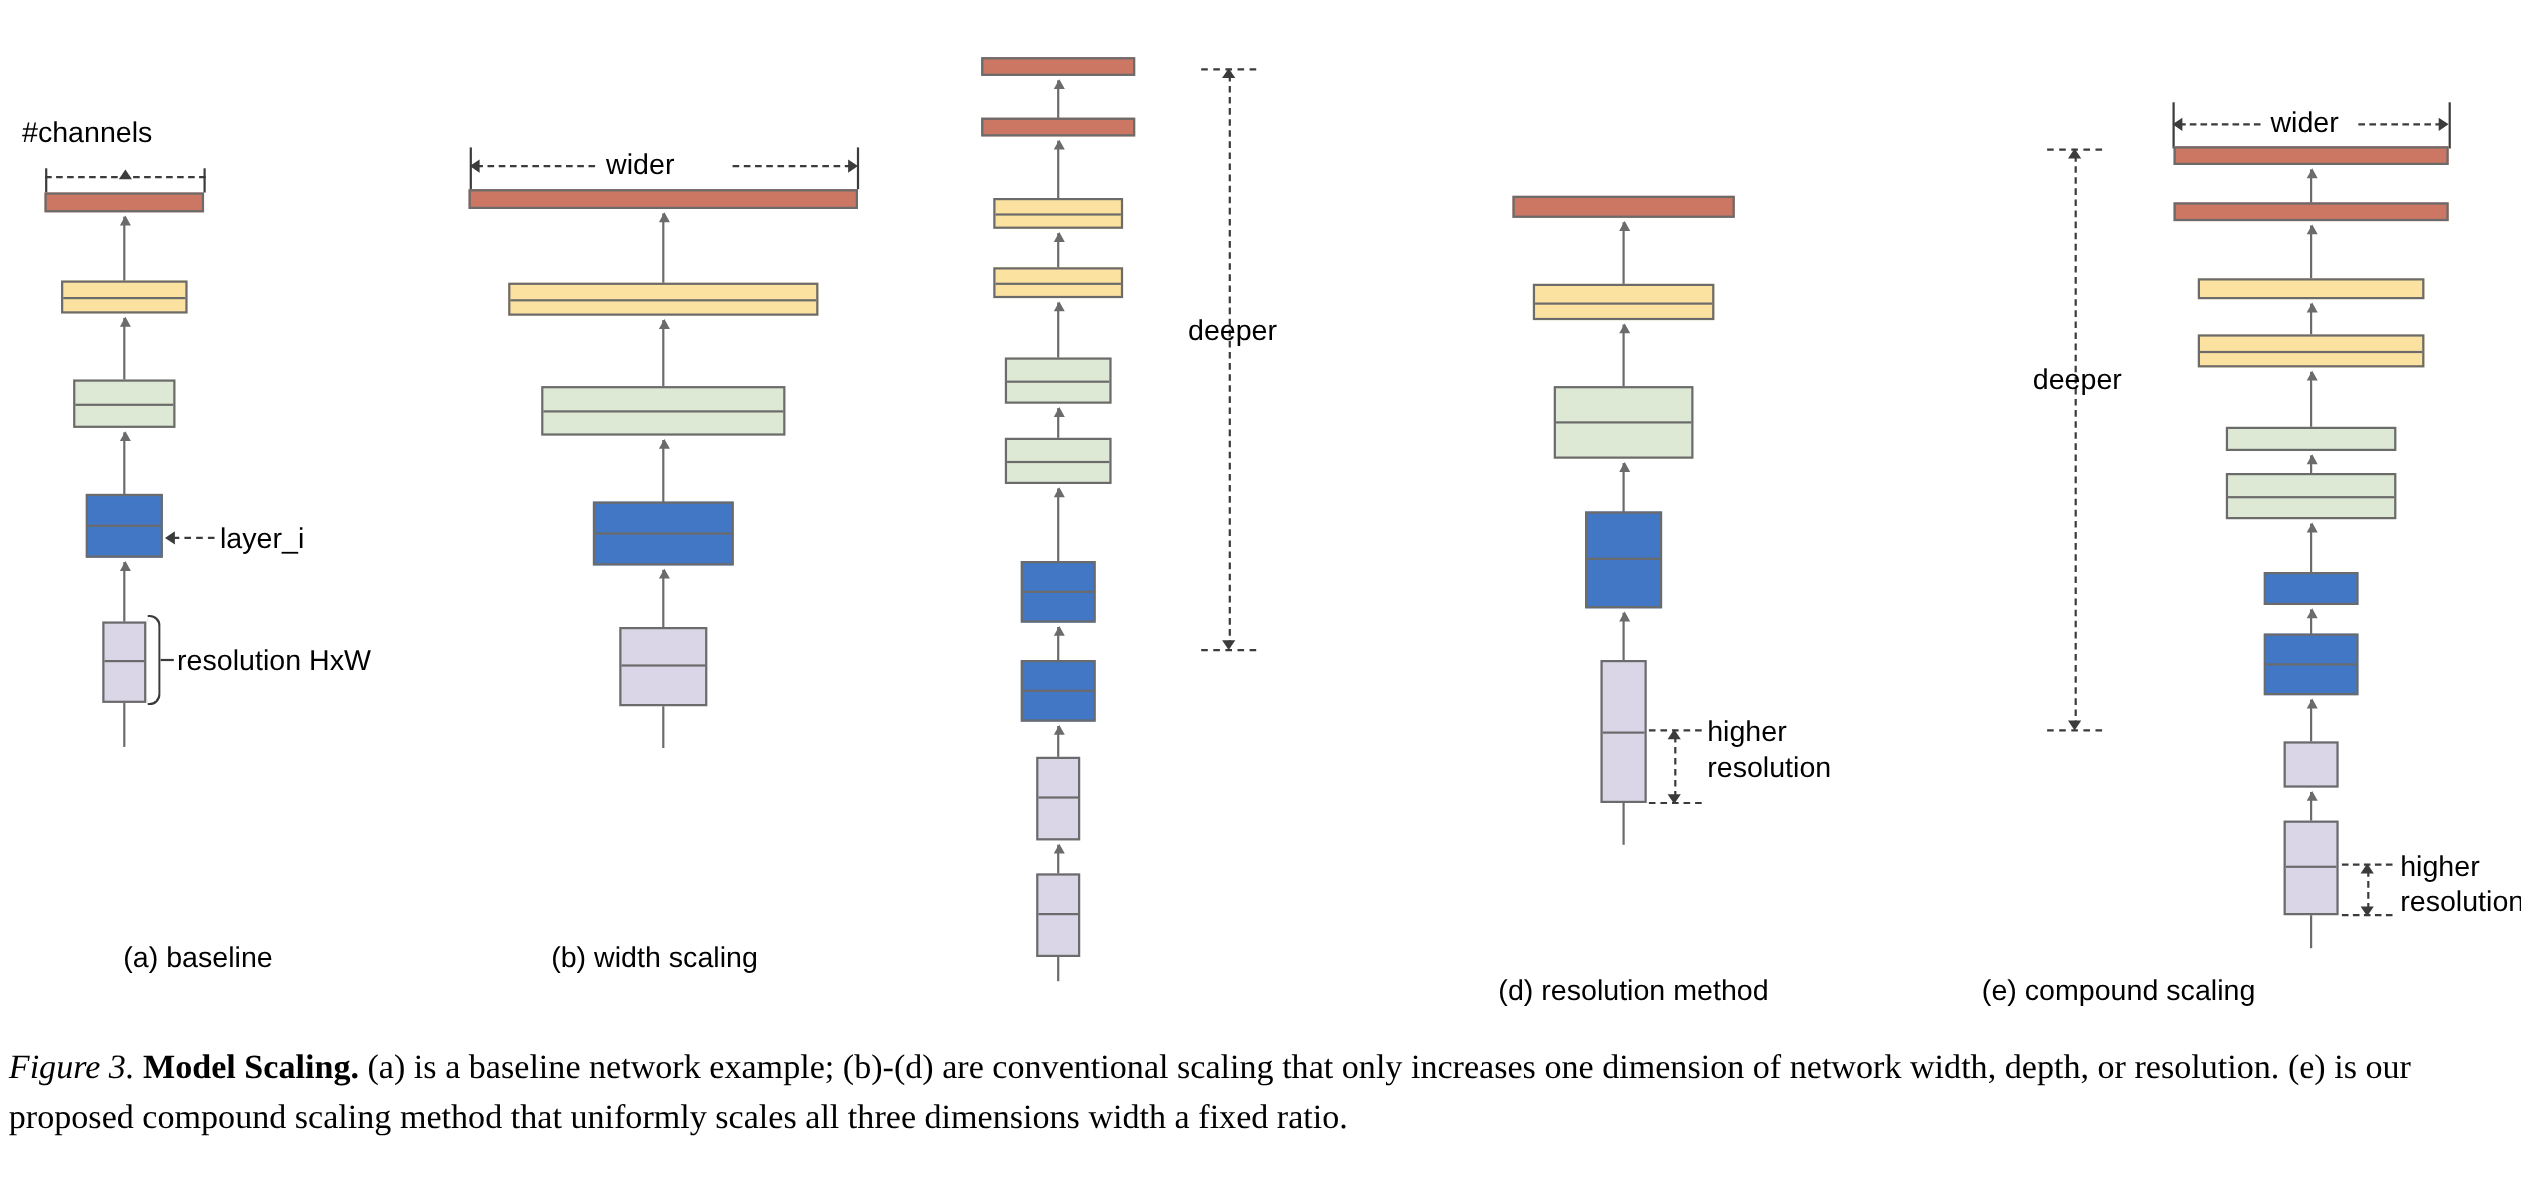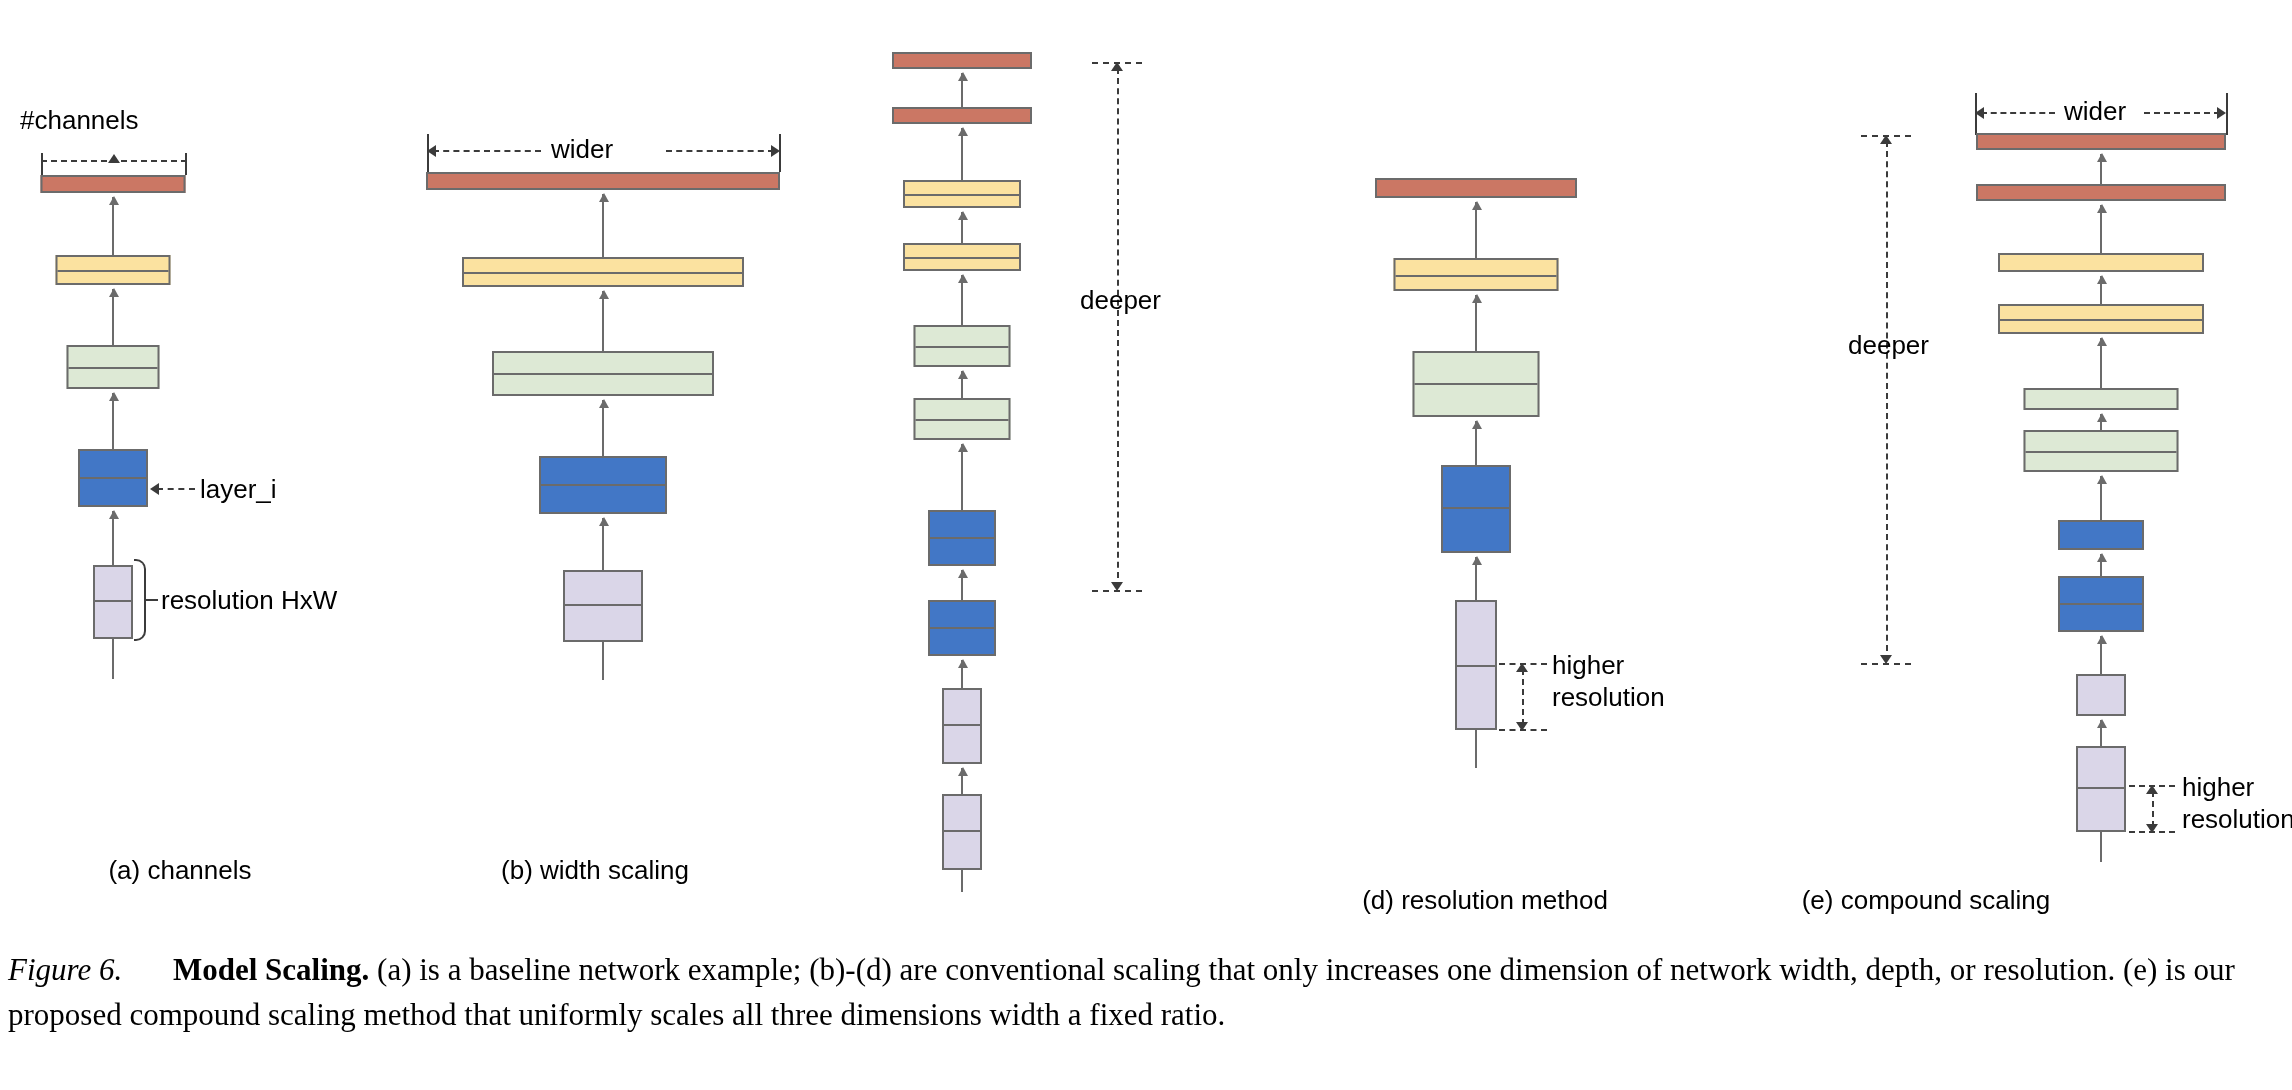--- a/index.html
+++ b/index.html
@@ -45,21 +45,21 @@
   .ahU{border-left:6px solid transparent;border-right:6px solid transparent;border-bottom:9px solid #3b3b3b;}
   .ahD{border-left:6px solid transparent;border-right:6px solid transparent;border-top:9px solid #3b3b3b;}
 
   .brace{position:absolute;box-sizing:border-box;border:2px solid #3b3b3b;border-left:none;
          border-top-right-radius:10px;border-bottom-right-radius:10px;}
   .bracenub{position:absolute;height:0;border-top:2px solid #3b3b3b;}
 
   #caption{position:absolute;left:8px;top:948px;width:2276px;
            font-family:"Liberation Serif",serif;font-size:31px;line-height:1.45;color:#000;}
   #caption .it{font-style:italic;}
-  #caption .bd{font-weight:bold;margin-left:43px;}
+  #caption .bd{font-weight:bold;}
 </style>
 </head>
 <body>
 
 <div id="figure">
 
   <div class="panel" style="left:0px;width:360px;">
     <div class="stack">
 
       <div class="lbl" style="left:20px;top:55px;">#channels</div>
@@ -90,21 +90,21 @@
       <div class="arr" style="left:113px;top:461px;height:56px;"></div>
 
       <div class="blk c-purple" style="left:113px;top:515px;width:40px;height:74px;">
         <div class="div" style="top:33px;"></div>
       </div>
       <div class="brace" style="left:134px;top:509px;width:12px;height:82px;"></div>
       <div class="bracenub" style="left:146px;top:549px;width:12px;"></div>
       <div class="lbl" style="left:161px;top:535px;">resolution HxW</div>
       <div class="tail" style="left:113px;top:589px;height:40px;"></div>
 
-      <div class="pcaption" style="bottom:34px;">(a) channels</div>
+      <div class="pcaption" style="bottom:34px;">(a) baseline</div>
     </div>
   </div>
 
   <div class="panel" style="left:360px;width:470px;">
     <div class="stack">
 
       <div class="tick" style="left:67px;top:84px;height:38px;"></div>
       <div class="tick" style="left:419px;top:84px;height:38px;"></div>
       <div class="dh" style="left:73px;top:100px;width:108px;"></div>
       <div class="dh" style="left:306px;top:100px;width:108px;"></div>
@@ -301,13 +301,13 @@
         <div>resolution</div>
       </div>
       <div class="tail" style="left:381px;top:802px;height:30px;"></div>
 
       <div class="pcaption" style="bottom:4px;left:-80px;width:100%;">(e) compound scaling</div>
     </div>
   </div>
 
 </div>
 
-<div id="caption"><span class="it">Figure 6.</span> <span class="bd">Model Scaling.</span><span> (a) is a baseline network example; (b)-(d) are conventional scaling that only increases one dimension of network width, depth, or resolution. (e) is our proposed compound scaling method that uniformly scales all three dimensions width a fixed ratio.</span></div>
+<div id="caption"><span class="it">Figure 3.</span> <span class="bd">Model Scaling.</span><span> (a) is a baseline network example; (b)-(d) are conventional scaling that only increases one dimension of network width, depth, or resolution. (e) is our proposed compound scaling method that uniformly scales all three dimensions width a fixed ratio.</span></div>
 
 </body></html>

